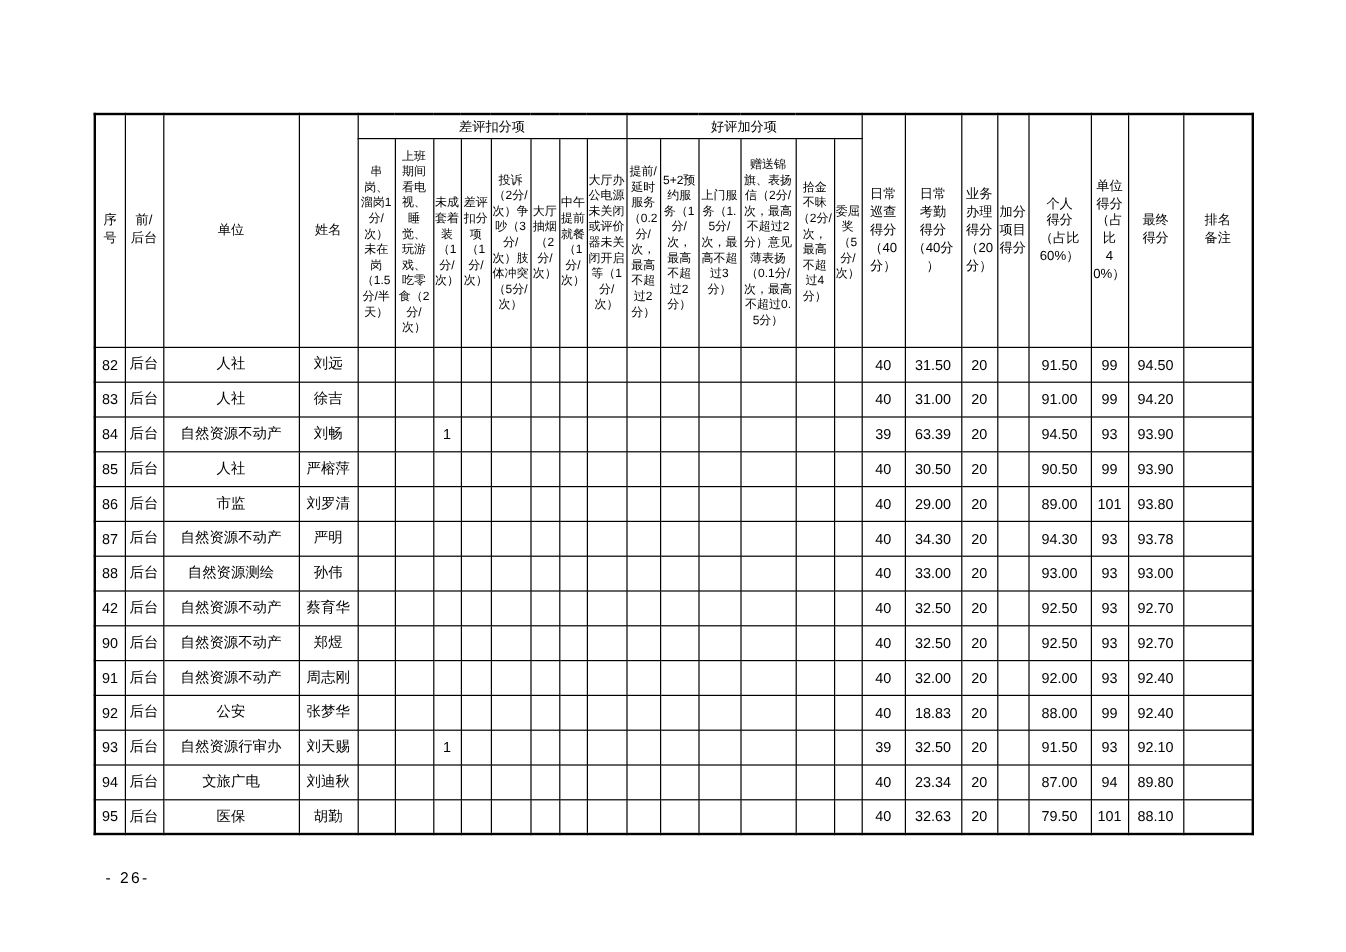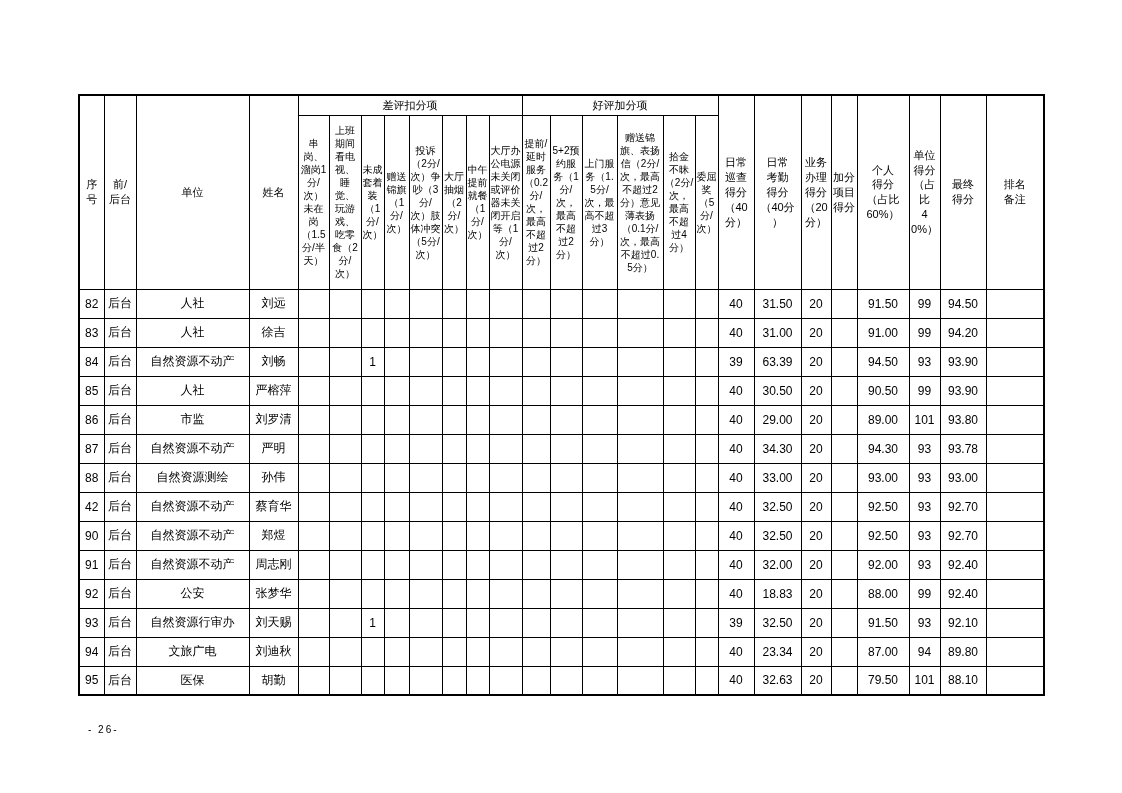--- a/index.html
+++ b/index.html
@@ -4,21 +4,21 @@
 <style>
   html,body{margin:0;padding:0;}
   body{width:1122px;height:793px;background:#ffffff;font-family:"Liberation Sans","DejaVu Sans",sans-serif;color:#000;}
   .page{position:relative;width:1122px;height:793px;background:#ffffff;overflow:hidden;}
   table.score{position:absolute;left:78px;top:94px;border-collapse:collapse;table-layout:fixed;border:2px solid #000;}
   .score th,.score td{border:1.5px solid #000;text-align:center;vertical-align:middle;padding:0 1px;overflow:hidden;font-weight:normal;box-sizing:border-box;}
   tr.grouprow th{height:20px;font-size:11px;}
   tr.subrow th{height:174px;font-size:10px;line-height:1.3;white-space:pre-line;word-break:break-all;}
   .score th.span2{font-size:11px;white-space:pre-line;word-break:break-all;line-height:1.35;}
   .score tbody td{height:29px;font-size:12px;word-break:break-all;}
-  .pageno{position:absolute;left:88px;top:724px;font-size:10px;letter-spacing:2px;}
+  .pageno{position:absolute;left:88px;top:724px;font-size:13px;letter-spacing:2px;}
 </style>
 </head>
 <body>
 
 <div class="page">
   <table class="score">
       <colgroup>
         <col style="width: 25px;">
         <col style="width: 32px;">
         <col style="width: 113px;">
@@ -85,21 +85,21 @@
 40%）</th>
           <th class="span2" rowspan="2">最终
 得分</th>
           <th class="span2" rowspan="2">排名
 备注</th>
         </tr>
         <tr class="subrow">
           <th>串岗、溜岗1分/次）未在岗（1.5分/半天）</th>
           <th>上班期间看电视、睡觉、玩游戏、吃零食（2分/次）</th>
           <th>未成套着装（1分/次）</th>
-          <th>赠送锦旗（1分/次）</th>
+          <th>差评扣分项（1分/次）</th>
           <th>投诉（2分/次）争吵（3分/次）肢体冲突（5分/次）</th>
           <th>大厅抽烟（2分/次）</th>
           <th>中午提前就餐（1分/次）</th>
           <th>大厅办公电源未关闭或评价器未关闭开启等（1分/次）</th>
           <th>提前/延时服务（0.2分/次，最高不超过2分）</th>
           <th>5+2预约服务（1分/次，最高不超过2分）</th>
           <th>上门服务（1.5分/次，最高不超过3分）</th>
           <th>赠送锦旗、表扬信（2分/次，最高不超过2分）意见薄表扬（0.1分/次，最高不超过0.5分）</th>
           <th>拾金不昧（2分/次，最高不超过4分）</th>
           <th>委屈奖（5分/次）</th>

